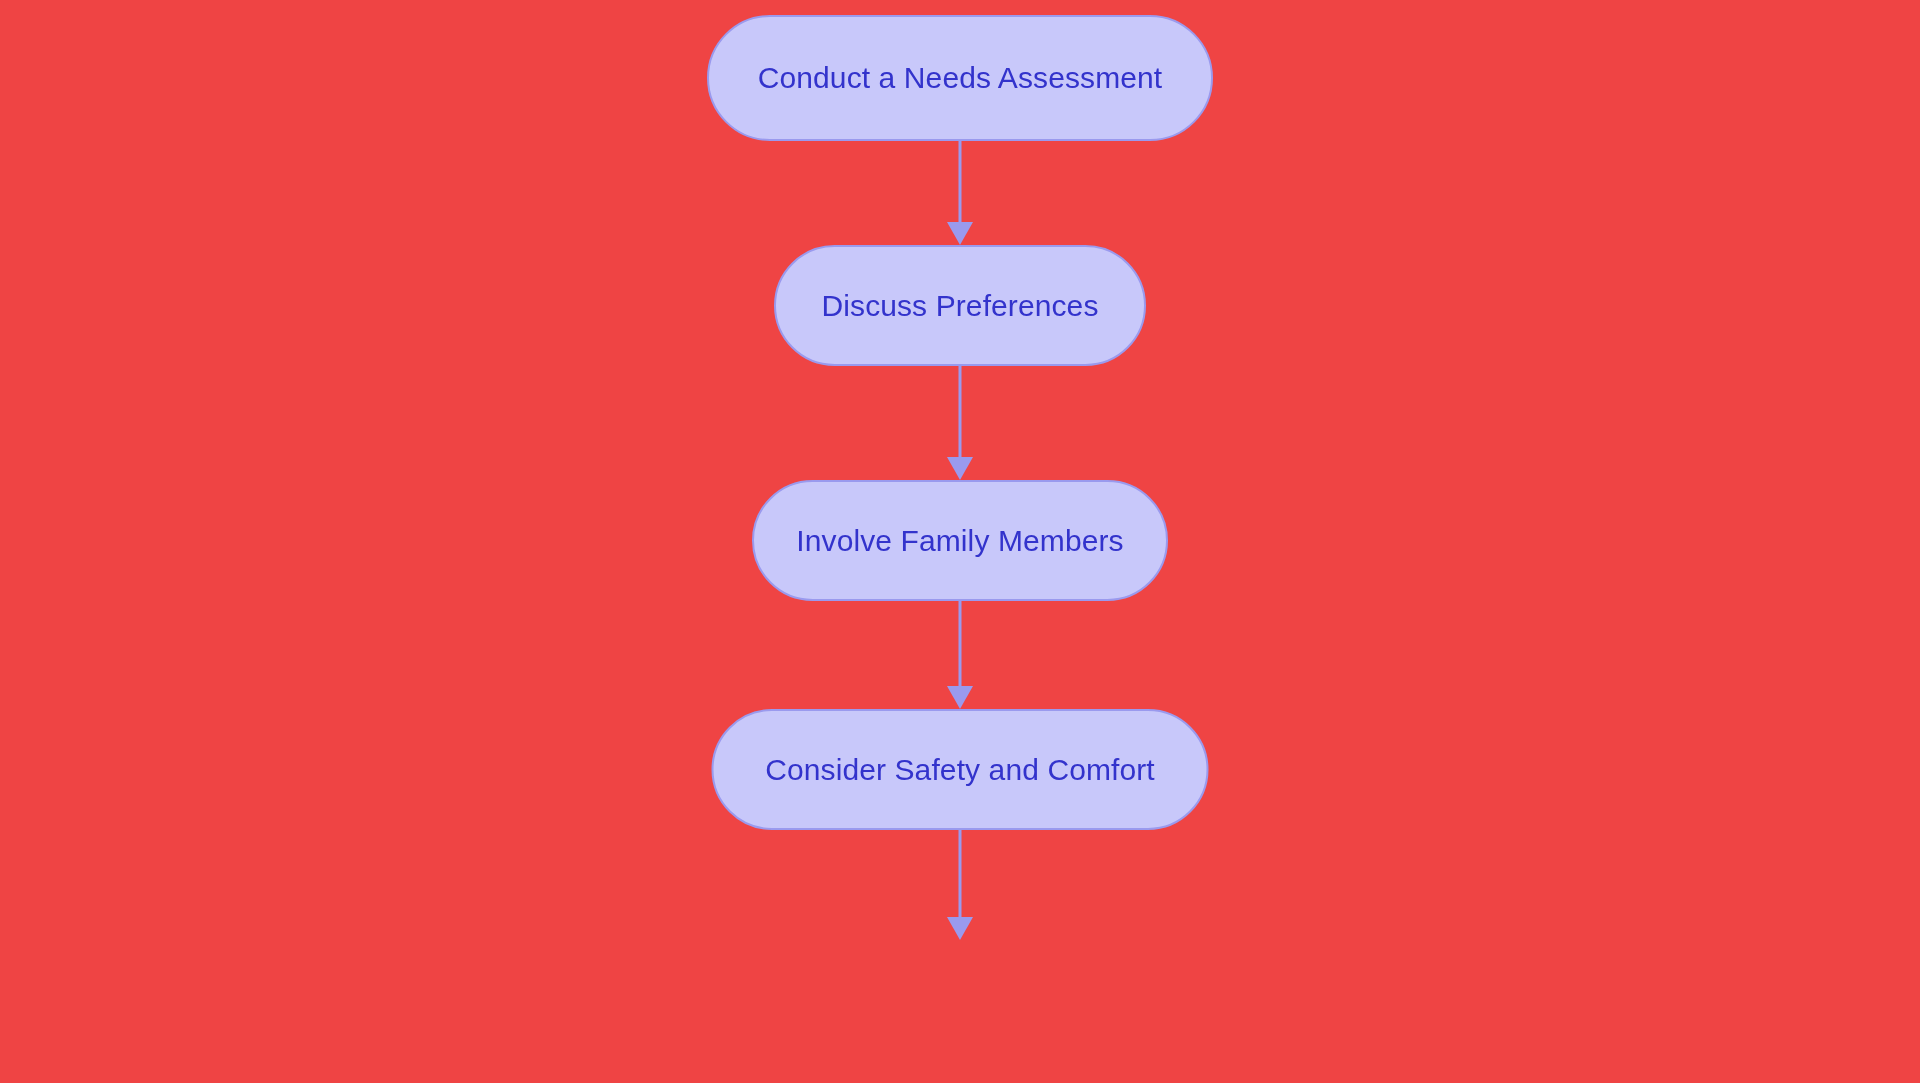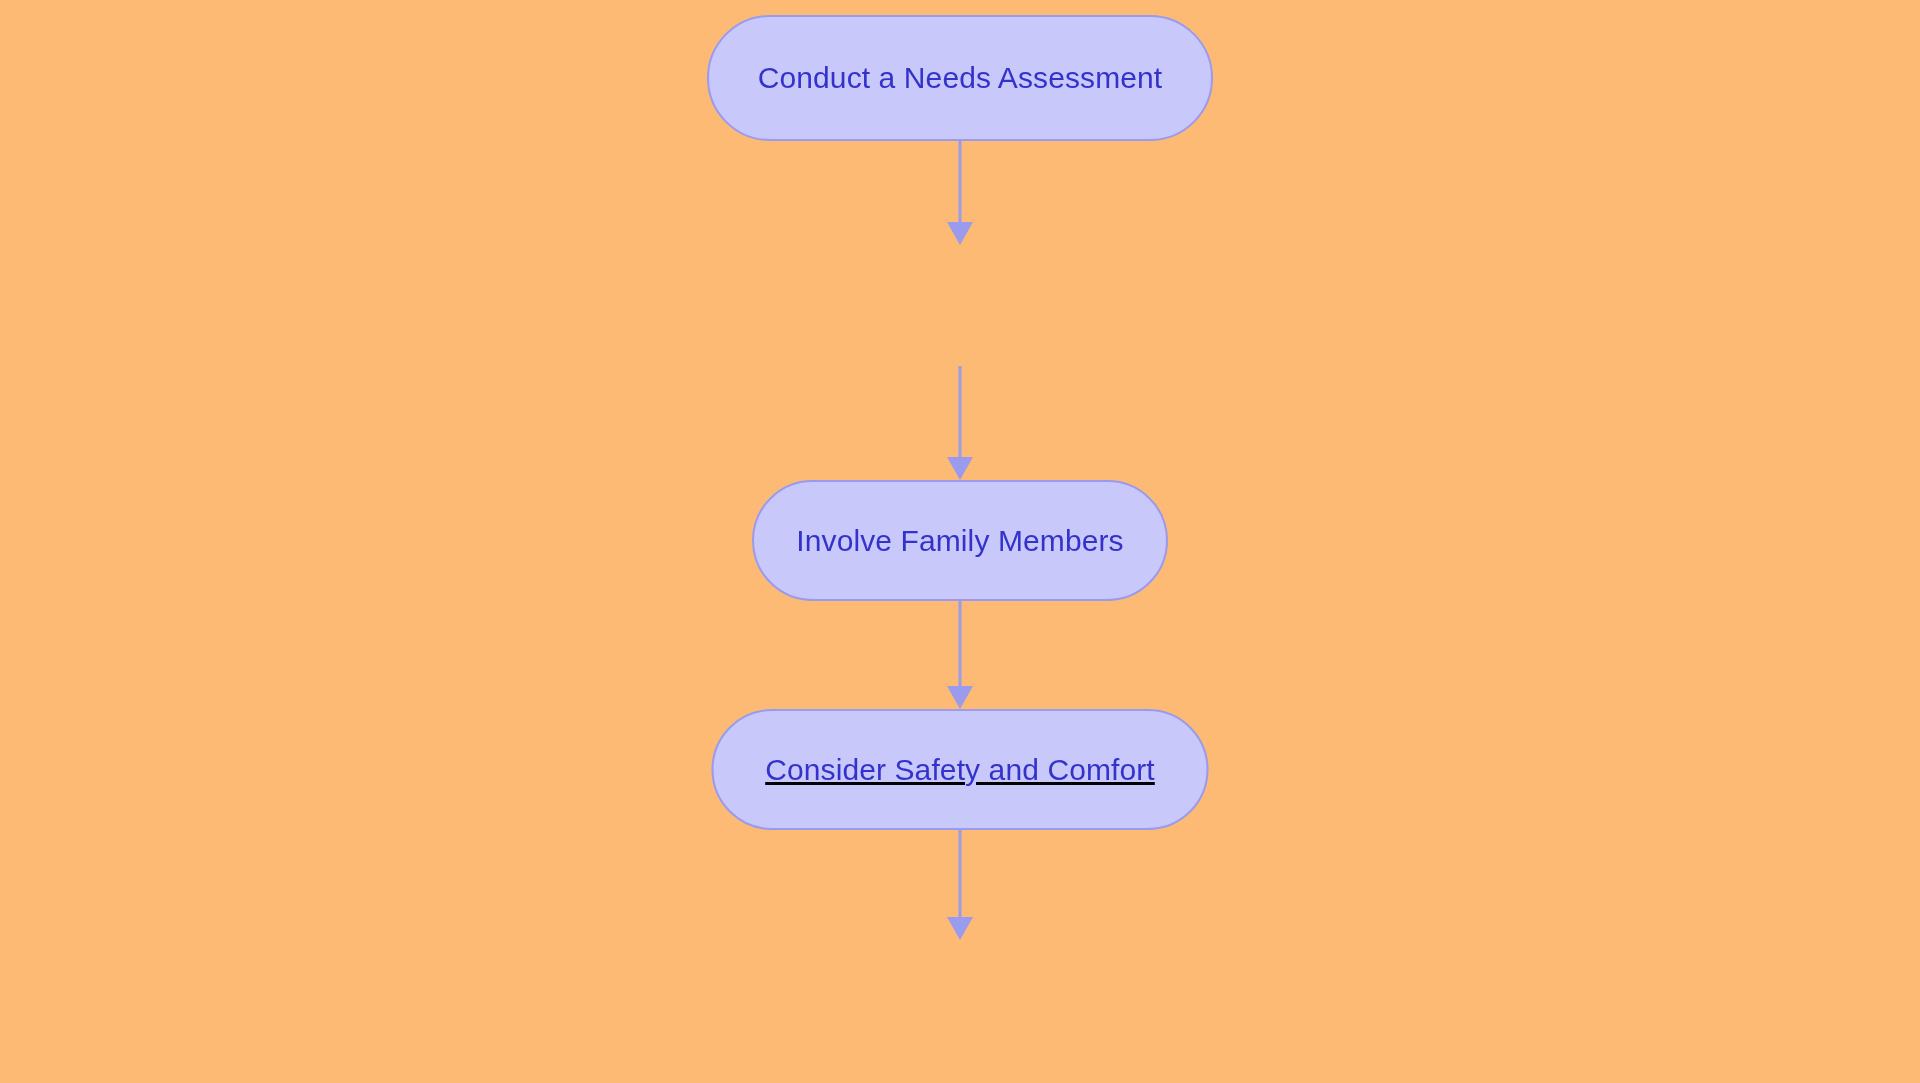--- a/index.html
+++ b/index.html
@@ -12,21 +12,21 @@
     width: 1920px;
     height: 1083px;
     font-family: "Liberation Sans", "DejaVu Sans", sans-serif;
     overflow: hidden;
   }
 
   #flowchart-canvas {
     position: relative;
     width: 1920px;
     height: 1083px;
-    background: #fdba74;
+    background: #ef4444;
   }
 
   
   .node {
     position: absolute;
     box-sizing: border-box;
     display: flex;
     align-items: center;
     justify-content: center;
     background: #c8c8fa;
@@ -41,21 +41,21 @@
     font-weight: 400;
     letter-spacing: 0.1px;
     line-height: 1;
     white-space: nowrap;
     font-family: "Liberation Sans", "DejaVu Sans", sans-serif;
   }
 
   #node-0 { top: 15px;  width: 506px; height: 126px; }
   #node-1 { top: 245px; width: 372px; height: 121px; }
   #node-2 { top: 480px; width: 416px; height: 121px; }
-  #node-3 { top: 709px; width: 497px; height: 121px; text-decoration: underline; }
+  #node-3 { top: 709px; width: 497px; height: 121px; }
   #node-4 { top: 940px; width: 352px; height: 126px; }
 
   
   .connector {
     position: absolute;
     left: 50%;
     transform: translateX(-50%);
     width: 30px;
   }
   .connector-line {
@@ -94,20 +94,23 @@
 
   <div class="node" id="node-0">
     <span class="node-label">Conduct a Needs Assessment</span>
   </div>
 
   <div class="connector" id="edge-0">
     <div class="connector-line"></div>
     <div class="connector-arrowhead"></div>
   </div>
 
+  <div class="node" id="node-1">
+    <span class="node-label">Discuss Preferences</span>
+  </div>
 
   <div class="connector" id="edge-1">
     <div class="connector-line"></div>
     <div class="connector-arrowhead"></div>
   </div>
 
   <div class="node" id="node-2">
     <span class="node-label">Involve Family Members</span>
   </div>
 

